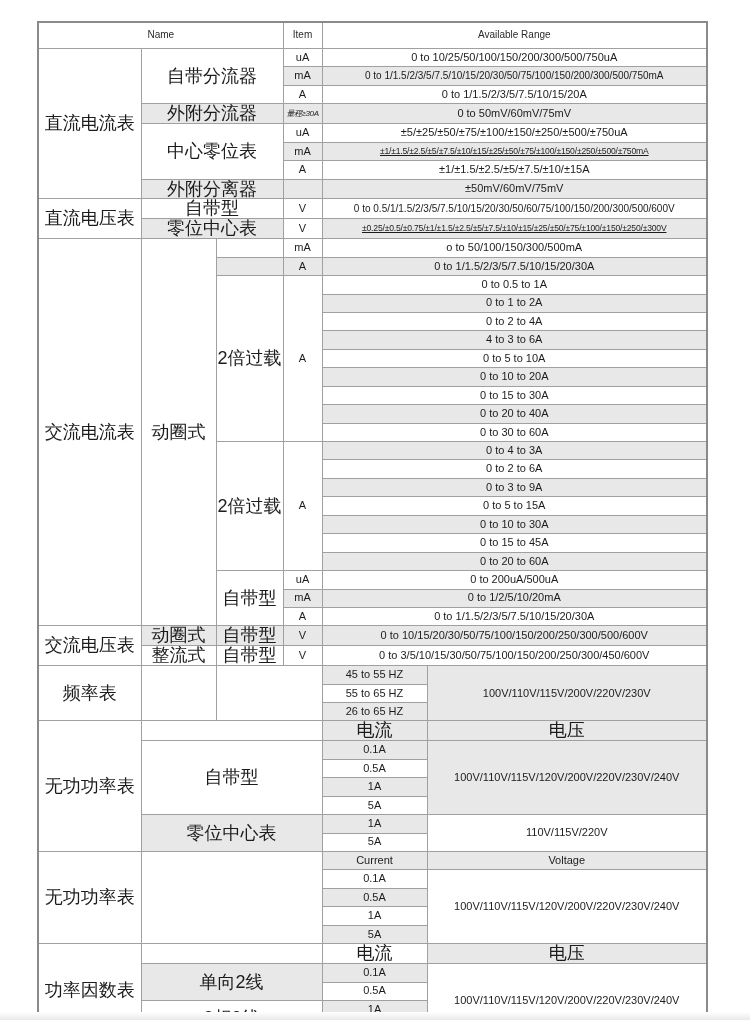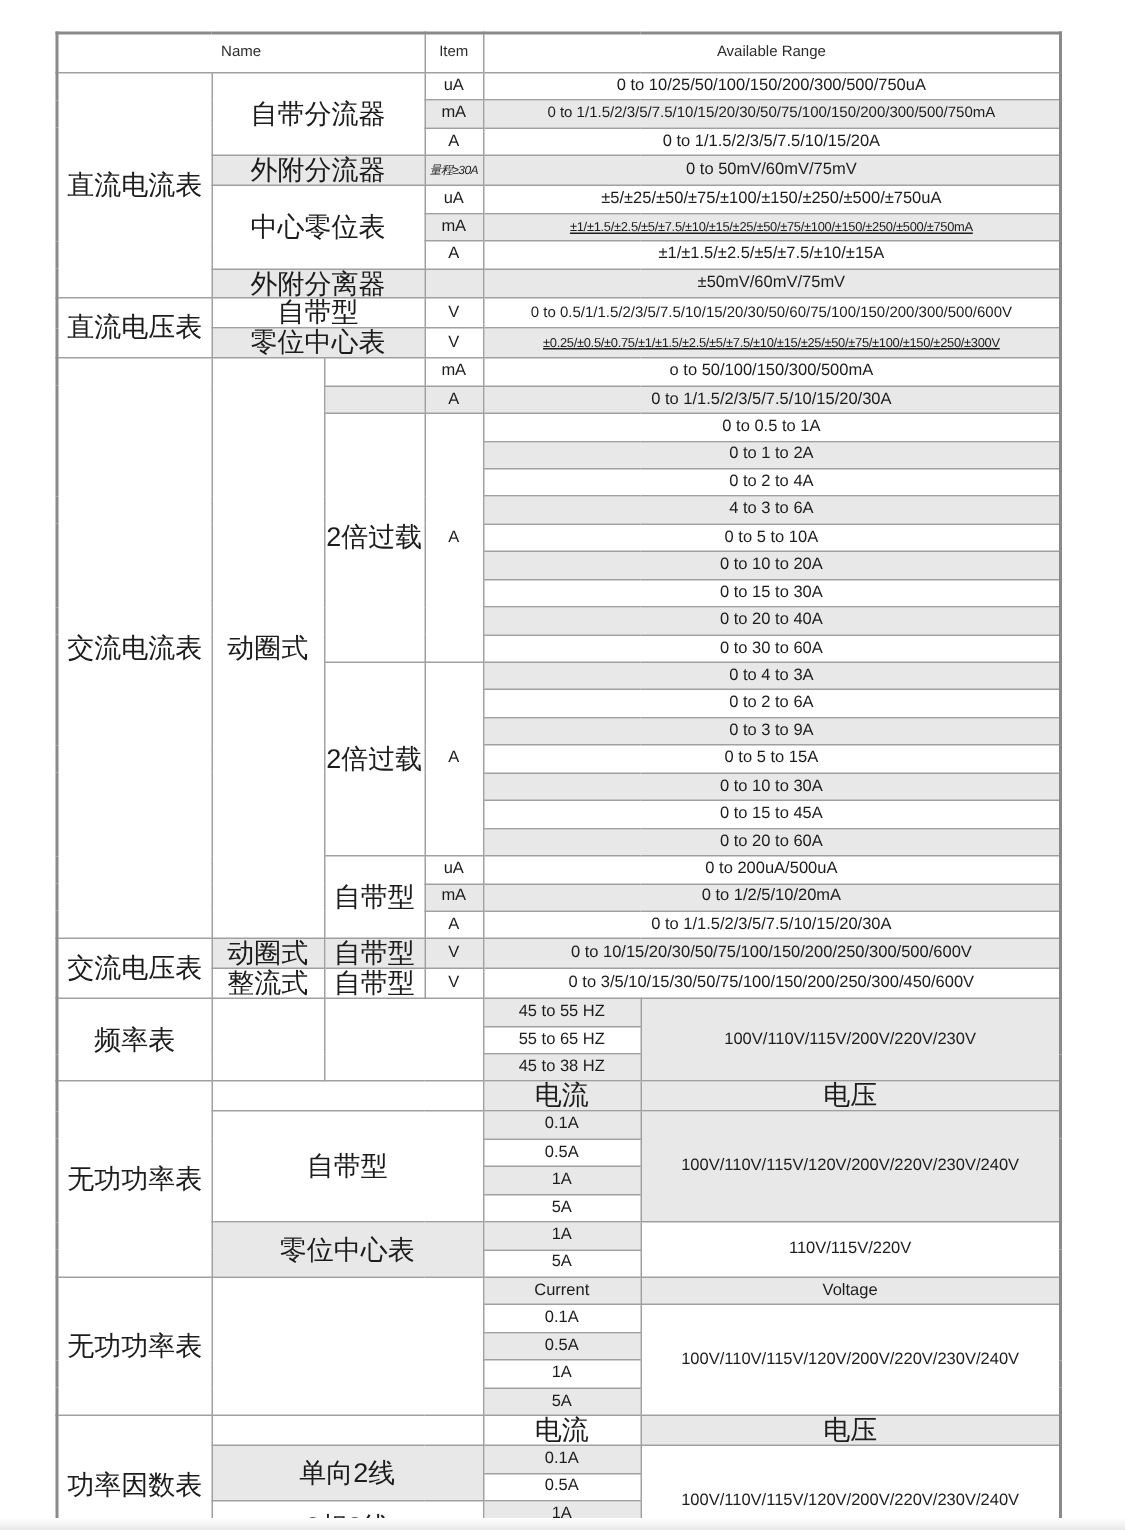--- a/index.html
+++ b/index.html
@@ -195,21 +195,21 @@
           <td rowspan="3" class="cn">频率表</td>
           <td rowspan="3" class=""></td>
           <td rowspan="3" colspan="2" class=""></td>
           <td class="g ">45 to 55 HZ</td>
           <td rowspan="3" class="g ">100V/110V/115V/200V/220V/230V</td>
         </tr>
         <tr>
           <td class="">55 to 65 HZ</td>
         </tr>
         <tr>
-          <td class="g ">45 to 38 HZ</td>
+          <td class="g ">26 to 65 HZ</td>
         </tr>
         <tr>
           <td rowspan="7" class="cn">无功功率表</td>
           <td colspan="3" class=""></td>
           <td class="g cn">电流</td>
           <td class="g cn">电压</td>
         </tr>
         <tr>
           <td rowspan="4" colspan="3" class="cn">自带型</td>
           <td class="g ">0.1A</td>

